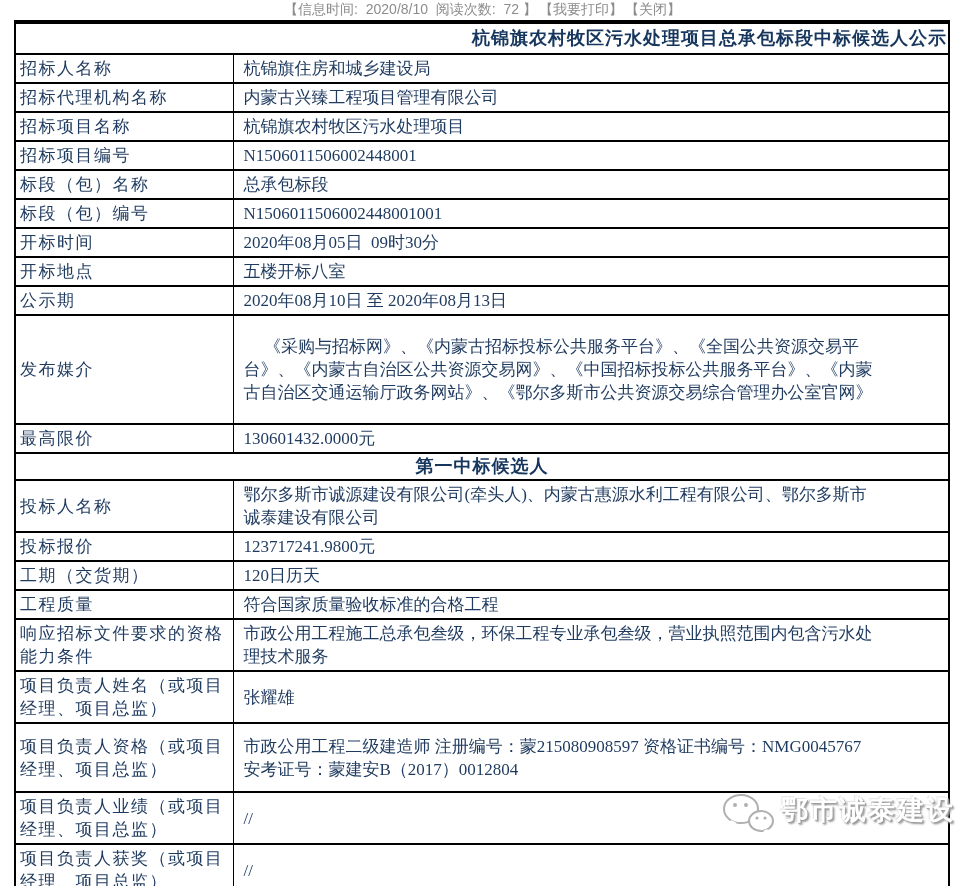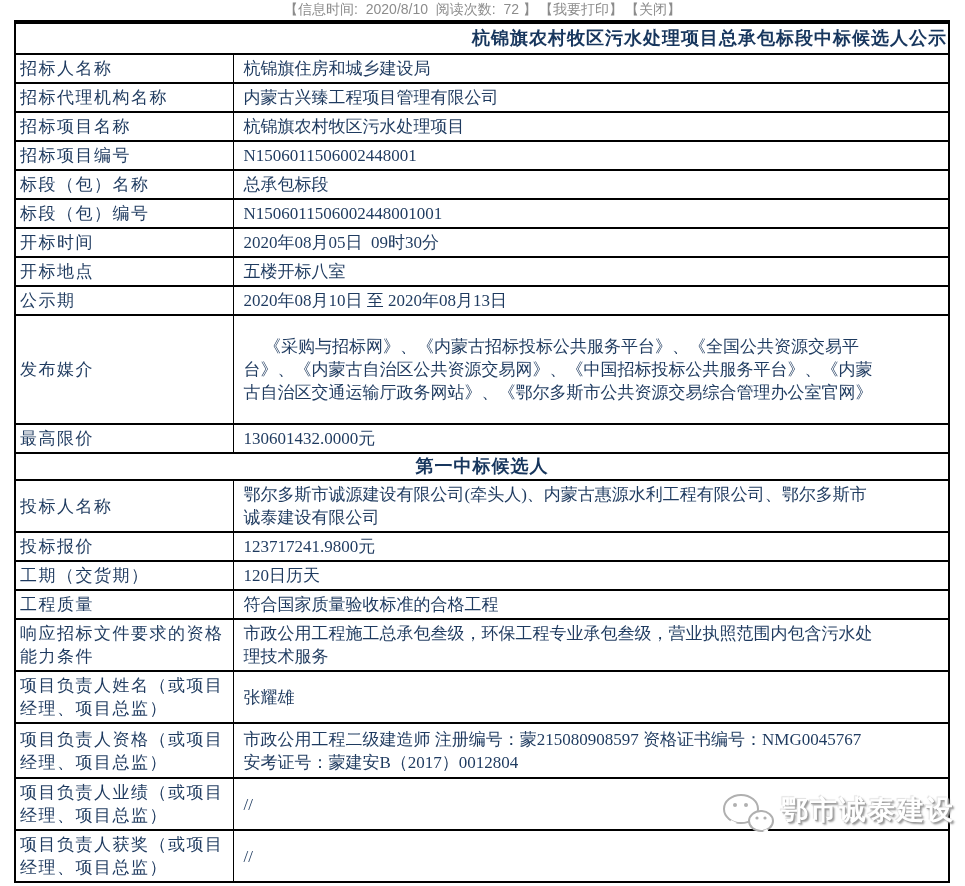--- a/index.html
+++ b/index.html
@@ -36,21 +36,21 @@
     height: 32px; text-align: right; font-weight: bold;
     font-size: 18px; letter-spacing: 1px; color: #17365d;
   }
   tr.section-row td {
     height: 21px; text-align: center; font-weight: bold;
     font-size: 18px; letter-spacing: 1px; color: #17365d;
   }
   tr.h27 { height: 27px; }
   tr.h45 { height: 45px; }
   tr.h50 { height: 50px; }
-  tr.h55 { height: 55px; }
+  tr.h55 { height: 69px; }
   tr.h40 { height: 40px; }
   tr.media-row { height: 109px; }
   tr.media-row td.value { text-indent: 1.2em; }
   
   .watermark {
     position: absolute; right: 10px; top: 792px;
     display: flex; gap: 4px;
     pointer-events: none;
   }
   .watermark .wm-text {

